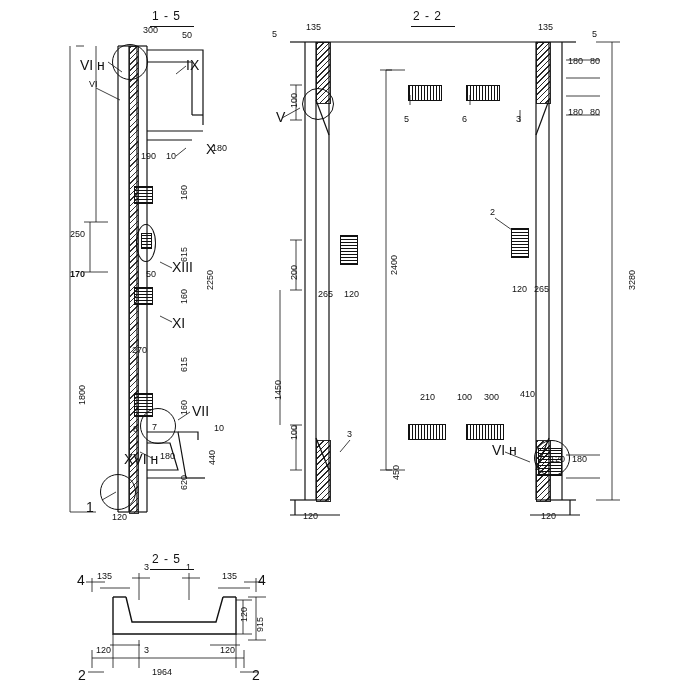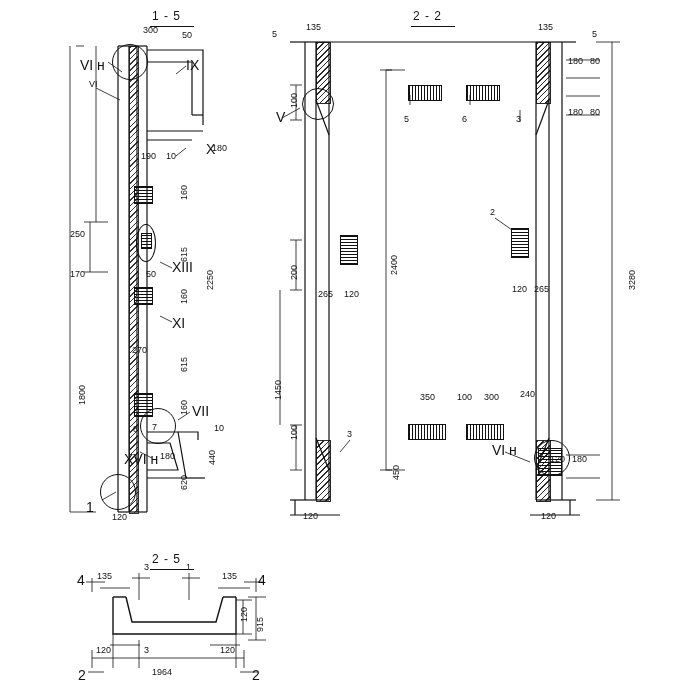--- a/index.html
+++ b/index.html
@@ -158,21 +158,21 @@
   <div class="t" style="left:132px; top:346px;">270</div>
   <div class="t rot" style="left:180px; top:372px;">615</div>
   <div class="t rot" style="left:180px; top:415px;">160</div>
   <div class="t" style="left:160px; top:452px;">180</div>
   <div class="t rot" style="left:180px; top:490px;">620</div>
   <div class="t rot" style="left:208px; top:465px;">440</div>
   <div class="t" style="left:112px; top:513px;">120</div>
   <div class="t" style="left:214px; top:424px;">10</div>
   <div class="t rot" style="left:206px; top:290px;">2250</div>
   <div class="t" style="left:70px; top:230px;">250</div>
-  <div class="t" style="left:70px; top:270px;">170</div>
+  <div class="t" style="left:70px; top:270px;font-weight:bold;">170</div>
   <div class="t rot" style="left:78px; top:405px;">1800</div>
   <div class="t big" style="left:172px; top:260px;">XIII</div>
   <div class="t big" style="left:172px; top:316px;">XI</div>
   <div class="t big" style="left:192px; top:404px;">VII</div>
   <div class="t big" style="left:124px; top:452px;">XVI н</div>
   <div class="t big" style="left:86px; top:500px;">1</div>
   <div class="t" style="left:152px; top:423px;">7</div>
   <div class="t" style="left:133px; top:425px;">8</div>
 
   <svg class="ov">
@@ -282,24 +282,24 @@
   <div class="t" style="left:462px; top:115px;">6</div>
   <div class="t" style="left:516px; top:115px;">3</div>
   <div class="t" style="left:490px; top:208px;">2</div>
   <div class="t" style="left:347px; top:430px;">3</div>
   <div class="t big" style="left:276px; top:110px;">V</div>
   <div class="t big" style="left:492px; top:443px;">VI н</div>
   <div class="t" style="left:318px; top:290px;">265</div>
   <div class="t" style="left:344px; top:290px;">120</div>
   <div class="t" style="left:512px; top:285px;">120</div>
   <div class="t" style="left:534px; top:285px;">265</div>
-  <div class="t" style="left:420px; top:393px;">350</div>
+  <div class="t" style="left:420px; top:393px;">210</div>
   <div class="t" style="left:457px; top:393px;">100</div>
   <div class="t" style="left:484px; top:393px;">300</div>
-  <div class="t" style="left:520px; top:390px;">240</div>
+  <div class="t" style="left:520px; top:390px;">410</div>
   <div class="t" style="left:550px; top:455px;">120</div>
   <div class="t" style="left:572px; top:455px;">180</div>
   <div class="t" style="left:303px; top:512px;">120</div>
   <div class="t" style="left:541px; top:512px;">120</div>
 
   <svg class="ov">
     <g stroke="#111" stroke-width="1.4" fill="none">
 
       <path d="M113,597 L113,634 L236,634 L236,597"></path>
       <path d="M113,597 L126,597"></path>

